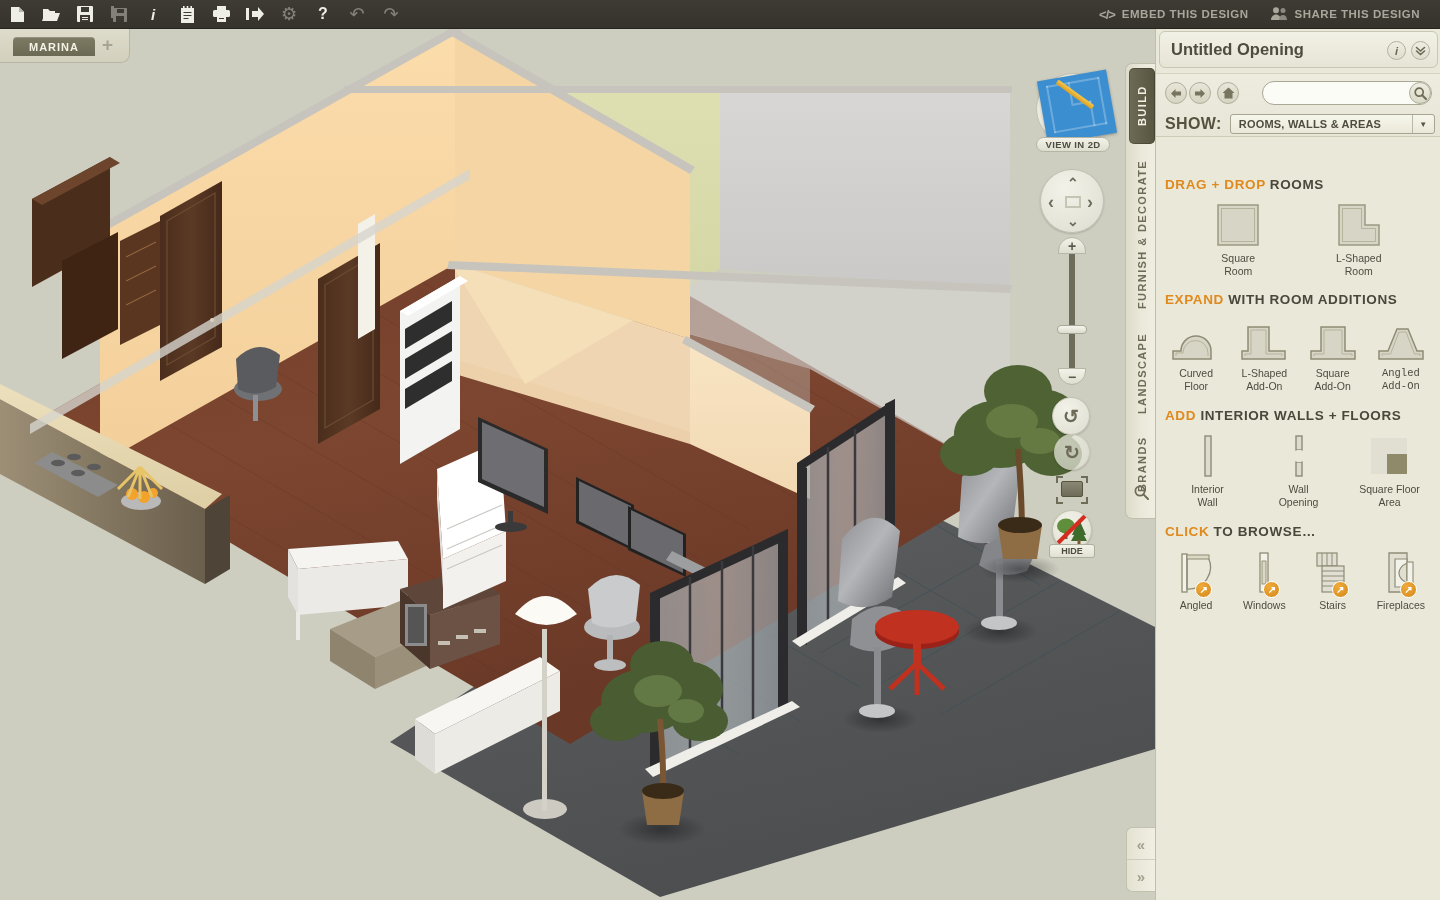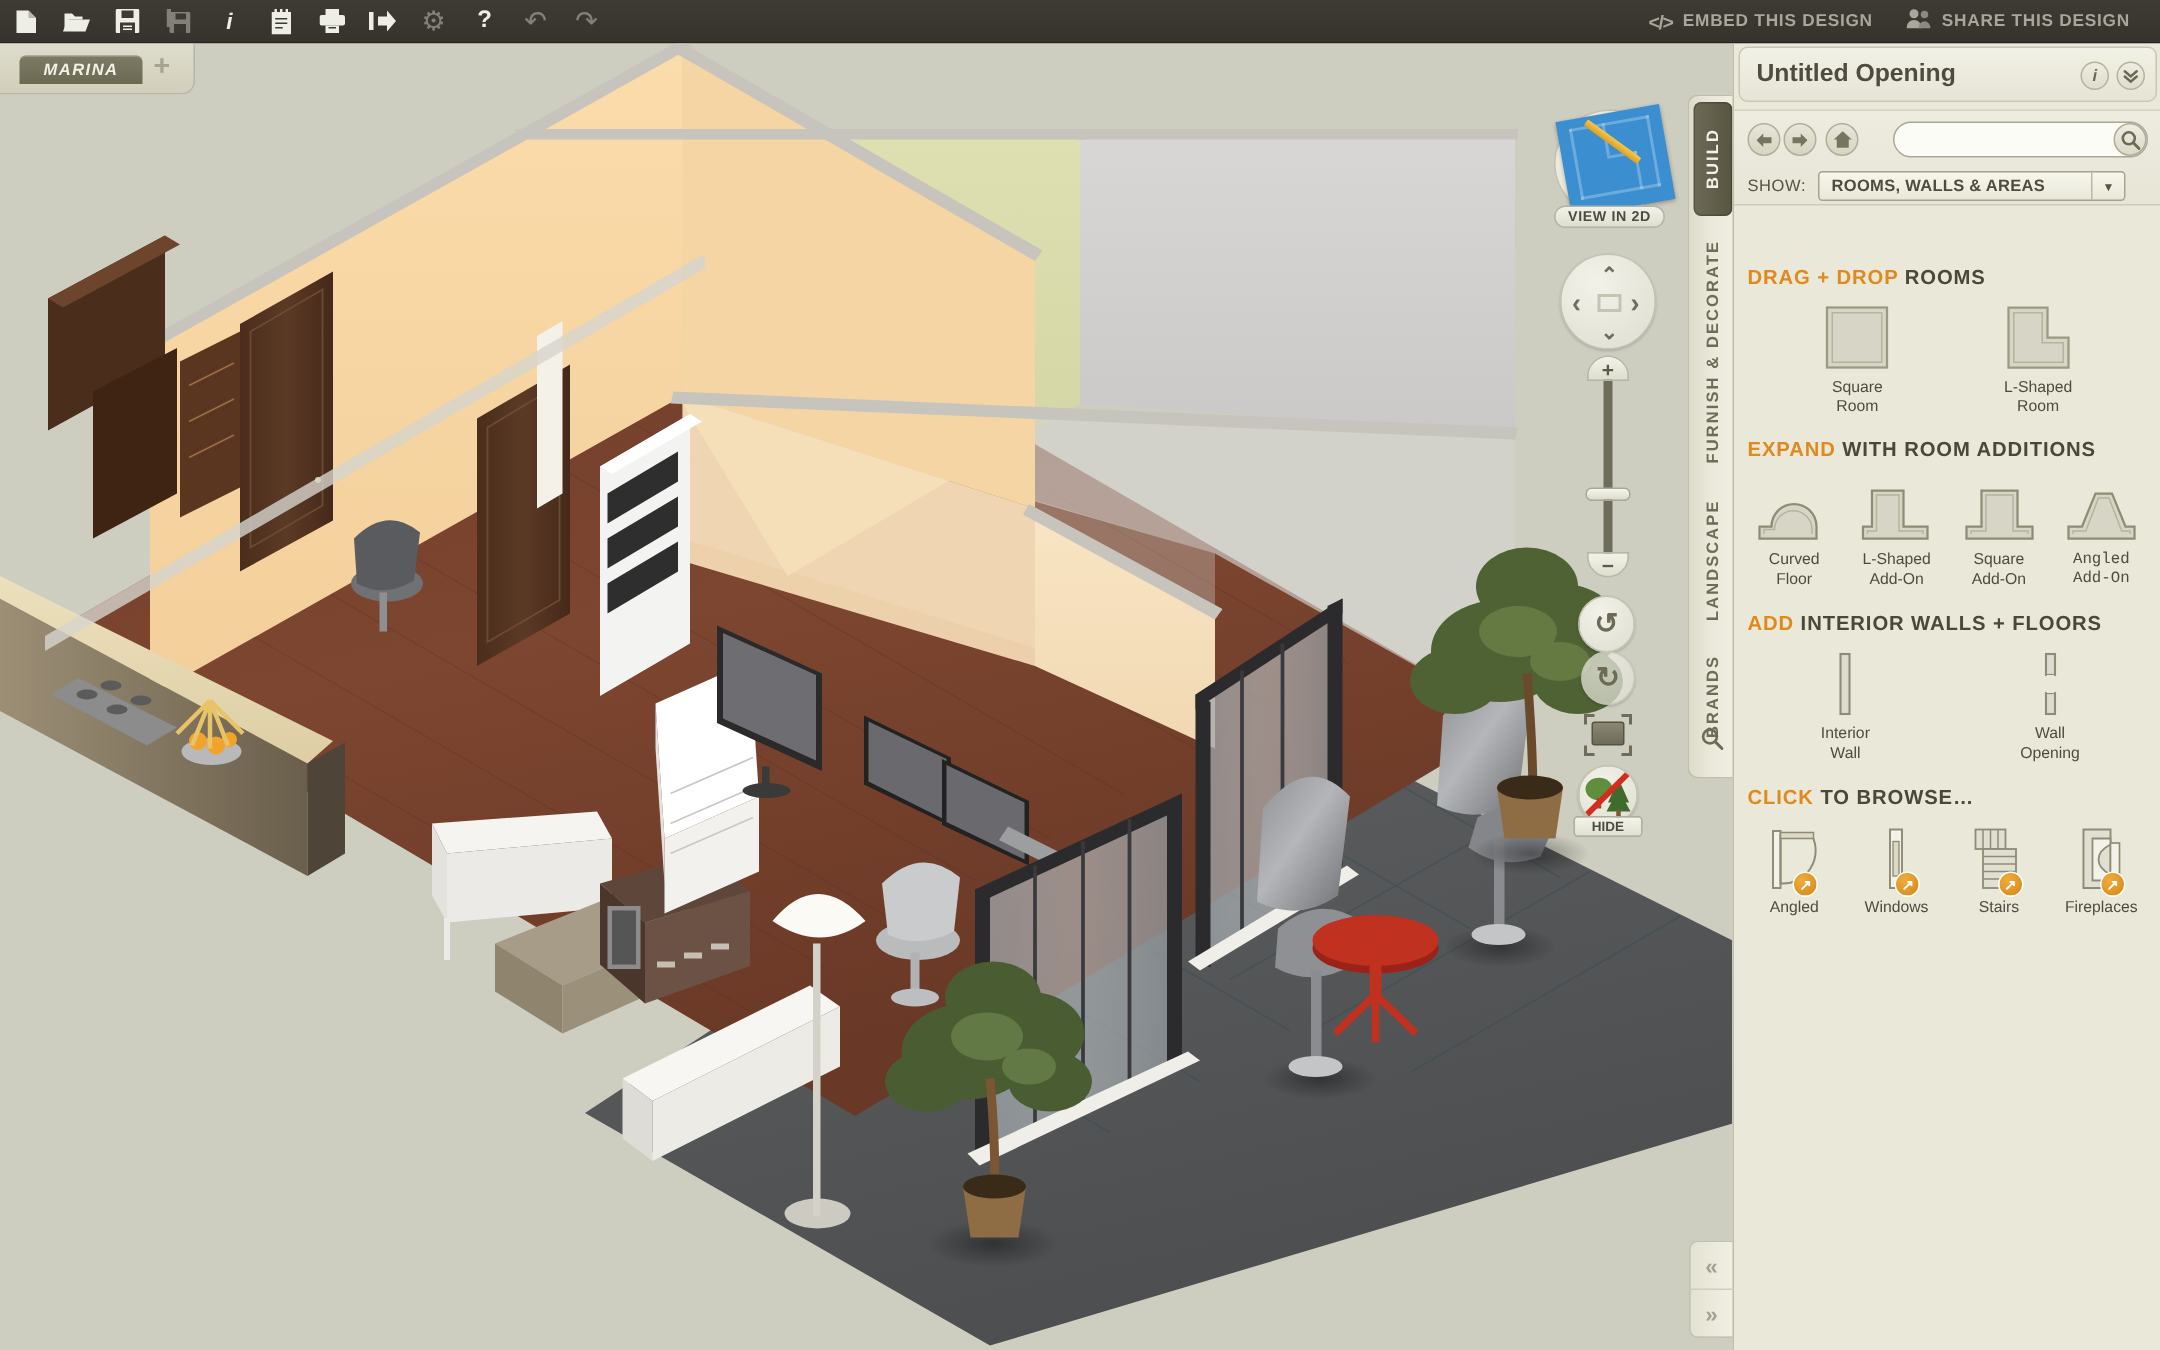--- a/index.html
+++ b/index.html
@@ -31,21 +31,21 @@
   }
   .tb-link {
     display: flex; align-items: center; gap: 7px;
     color: #a9a79b; font-size: 11.5px; font-weight: bold;
     letter-spacing: 0.5px; cursor: pointer; padding: 0 8px;
   }
 
   
   #tabbar {
     position: absolute; left: 0; top: 29px; width: 1440px; height: 34px;
-    background: transparent; z-index: 12; font-style: italic;
+    background: transparent; z-index: 12;
   }
   #tabbar-bg {
     position: absolute; left: 0; top: 0; width: 130px; height: 34px;
     background: linear-gradient(#dedcca, #d2d0bd);
     border-bottom-right-radius: 9px;
     border-right: 1px solid #b9b7a4;
     border-bottom: 1px solid #b9b7a4;
   }
   #doc-tab {
     position: absolute; left: 13px; top: 8px;
@@ -260,21 +260,21 @@
     border-radius: 50%;
     background: linear-gradient(#eeedE1, #dbdac7);
     border: 1px solid #aeac99;
     color: #6d6b57; font-size: 12px;
     display: flex; align-items: center; justify-content: center; cursor: pointer;
   }
   #show-row {
     position: absolute; left: 9px; top: 40px; display: flex; align-items: center;
   }
   #show-label {
-    color: #55533f; font-size: 11px; font-weight: normal; letter-spacing: 0.4px;
+    color: #55533f; font-size: 16px; font-weight: bold; letter-spacing: 0.4px;
     margin-right: 8px;
   }
   #show-select {
     width: 205px; height: 20px;
     background: linear-gradient(#f7f6ec, #e9e8d8);
     border: 1px solid #a6a591; border-radius: 3px;
     display: flex; align-items: center; cursor: pointer;
   }
   #show-value {
     flex: 1; padding-left: 8px; color: #4e4c3f;
@@ -959,20 +959,30 @@
         <div class="thumb">
           <svg width="48" height="46" viewBox="0 0 48 46">
               <rect x="21" y="3" width="6" height="14" fill="#dedcd0" stroke="#8e8c76" stroke-width="1.4"></rect>
               <rect x="21" y="29" width="6" height="14" fill="#dedcd0" stroke="#8e8c76" stroke-width="1.4"></rect>
               <rect x="21.5" y="17" width="5" height="12" fill="#e9e8d9"></rect>
             </svg>
         </div>
         <div class="caption" style="white-space:pre-line;">Wall
 Opening</div>
       </div>
+      <div class="item">
+        <div class="thumb">
+          <svg width="48" height="46" viewBox="0 0 48 46">
+              <rect x="5" y="5" width="36" height="36" fill="#e0dfd2"></rect>
+              <rect x="21" y="21" width="20" height="20" fill="#8f8b6a"></rect>
+            </svg>
+        </div>
+        <div class="caption" style="white-space:pre-line;">Square Floor
+Area</div>
+      </div>
     </div>
   </div>
 
   <div class="section" style="top:495px;">
     <div class="sec-title">
       <span class="hl">CLICK</span><span> TO BROWSE…</span>
     </div>
     <div class="items">
       <div class="item">
         <div class="thumb">

